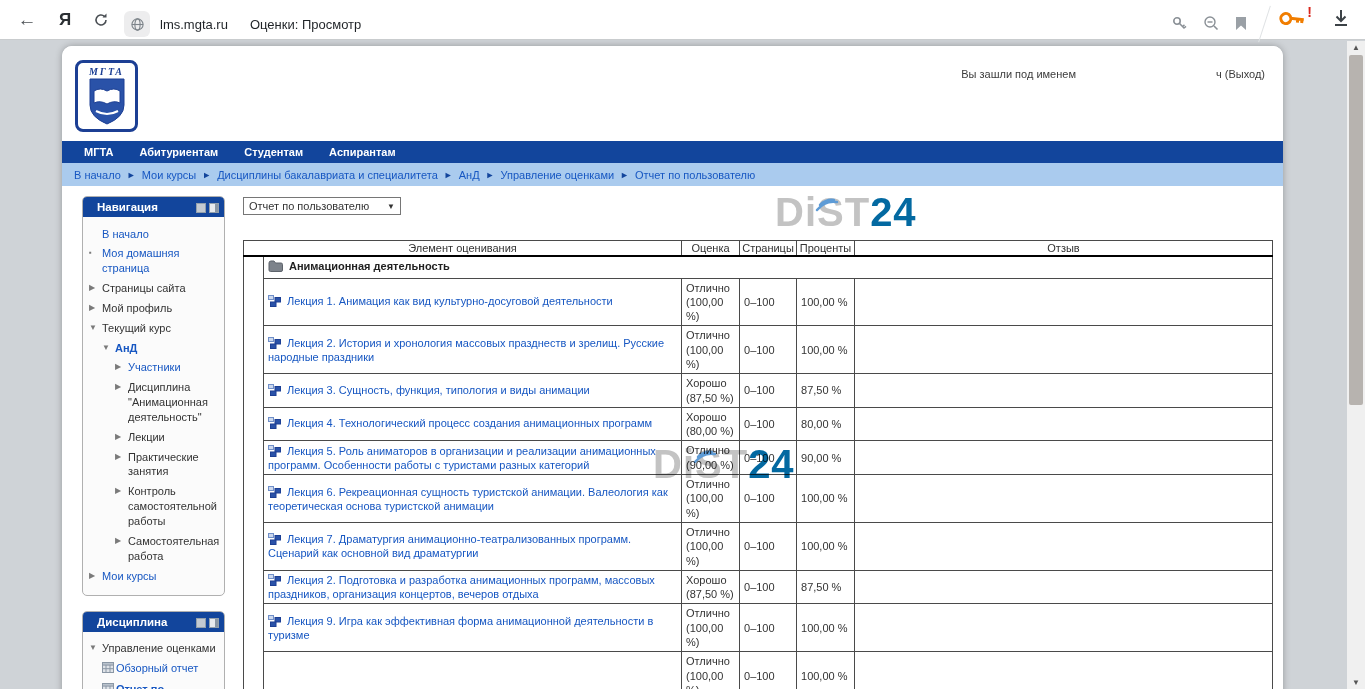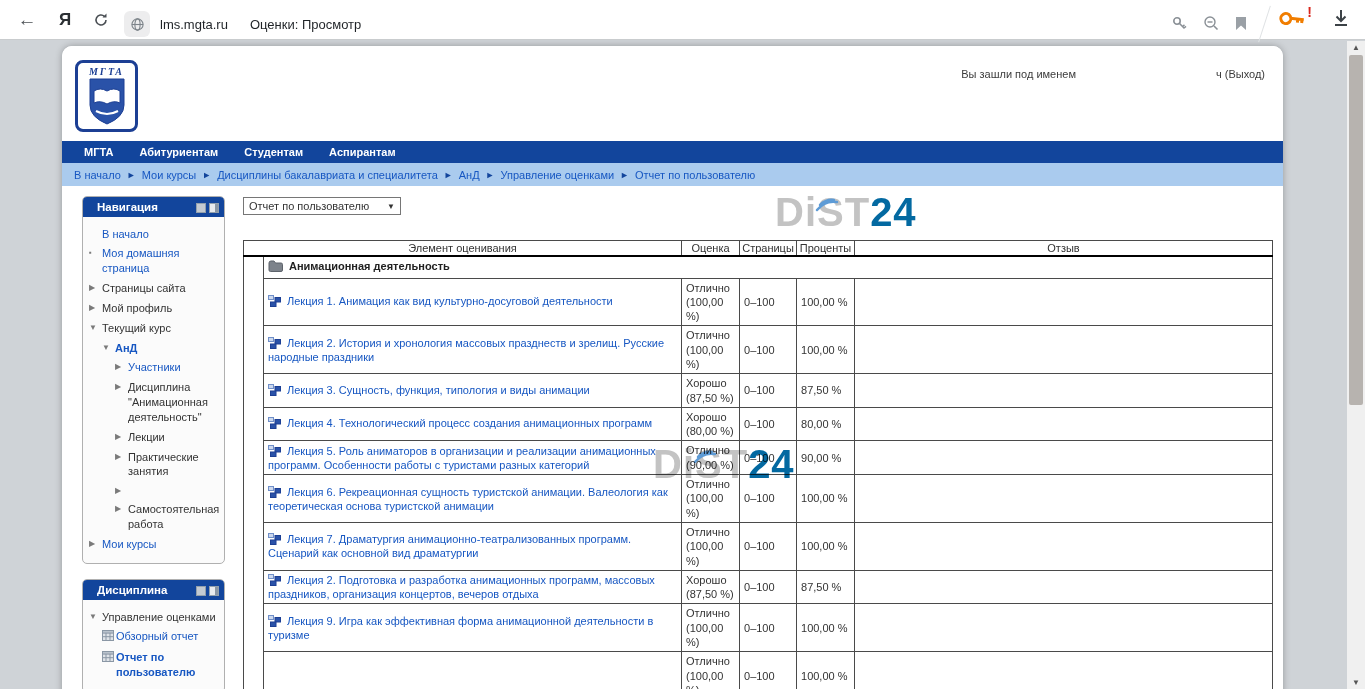--- a/index.html
+++ b/index.html
@@ -253,20 +253,21 @@
               <div class="tree-item d2">
                 <span class="arrow">▶</span>
                 <span class="tlabel t-text">Лекции</span>
               </div>
               <div class="tree-item d2">
                 <span class="arrow">▶</span>
                 <span class="tlabel t-text">Практические занятия</span>
               </div>
               <div class="tree-item d2">
                 <span class="arrow">▶</span>
+                <span class="tlabel t-text">Контроль самостоятельной работы</span>
               </div>
               <div class="tree-item d2">
                 <span class="arrow">▶</span>
                 <span class="tlabel t-text">Самостоятельная работа</span>
               </div>
               <div class="tree-item d0">
                 <span class="arrow">▶</span>
                 <span class="tlabel t-link">Мои курсы</span>
               </div>
             </div>

